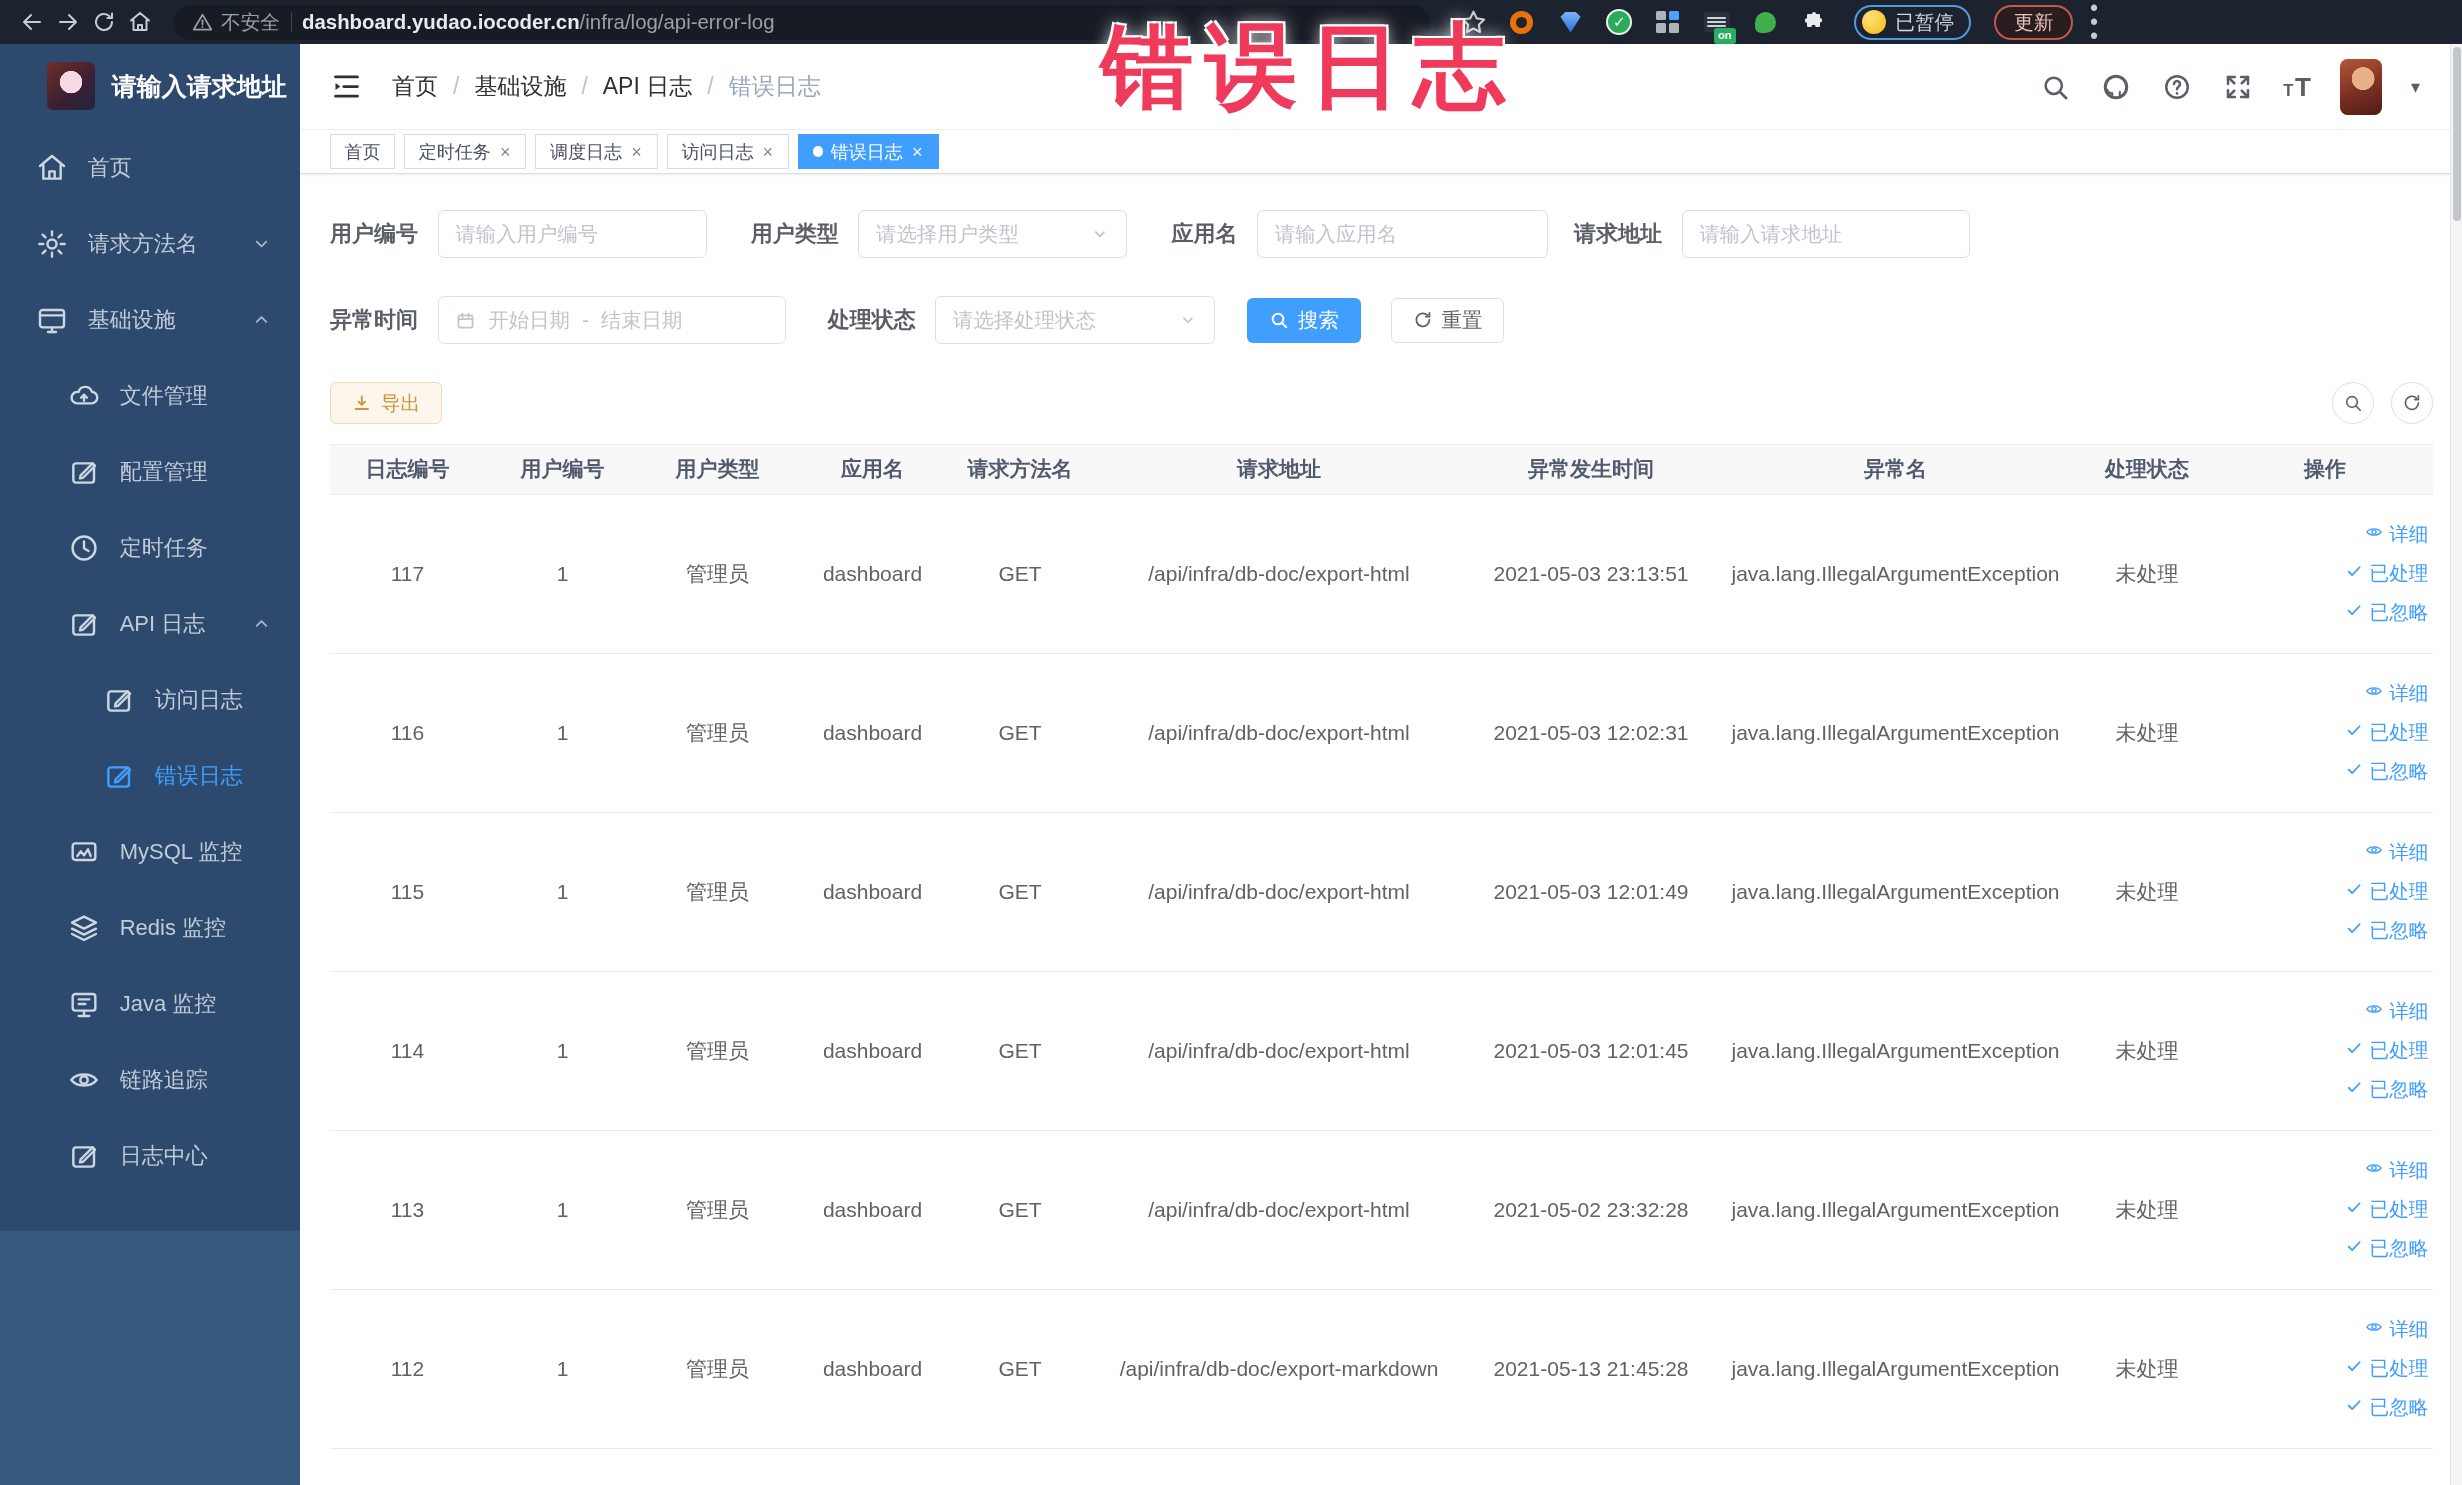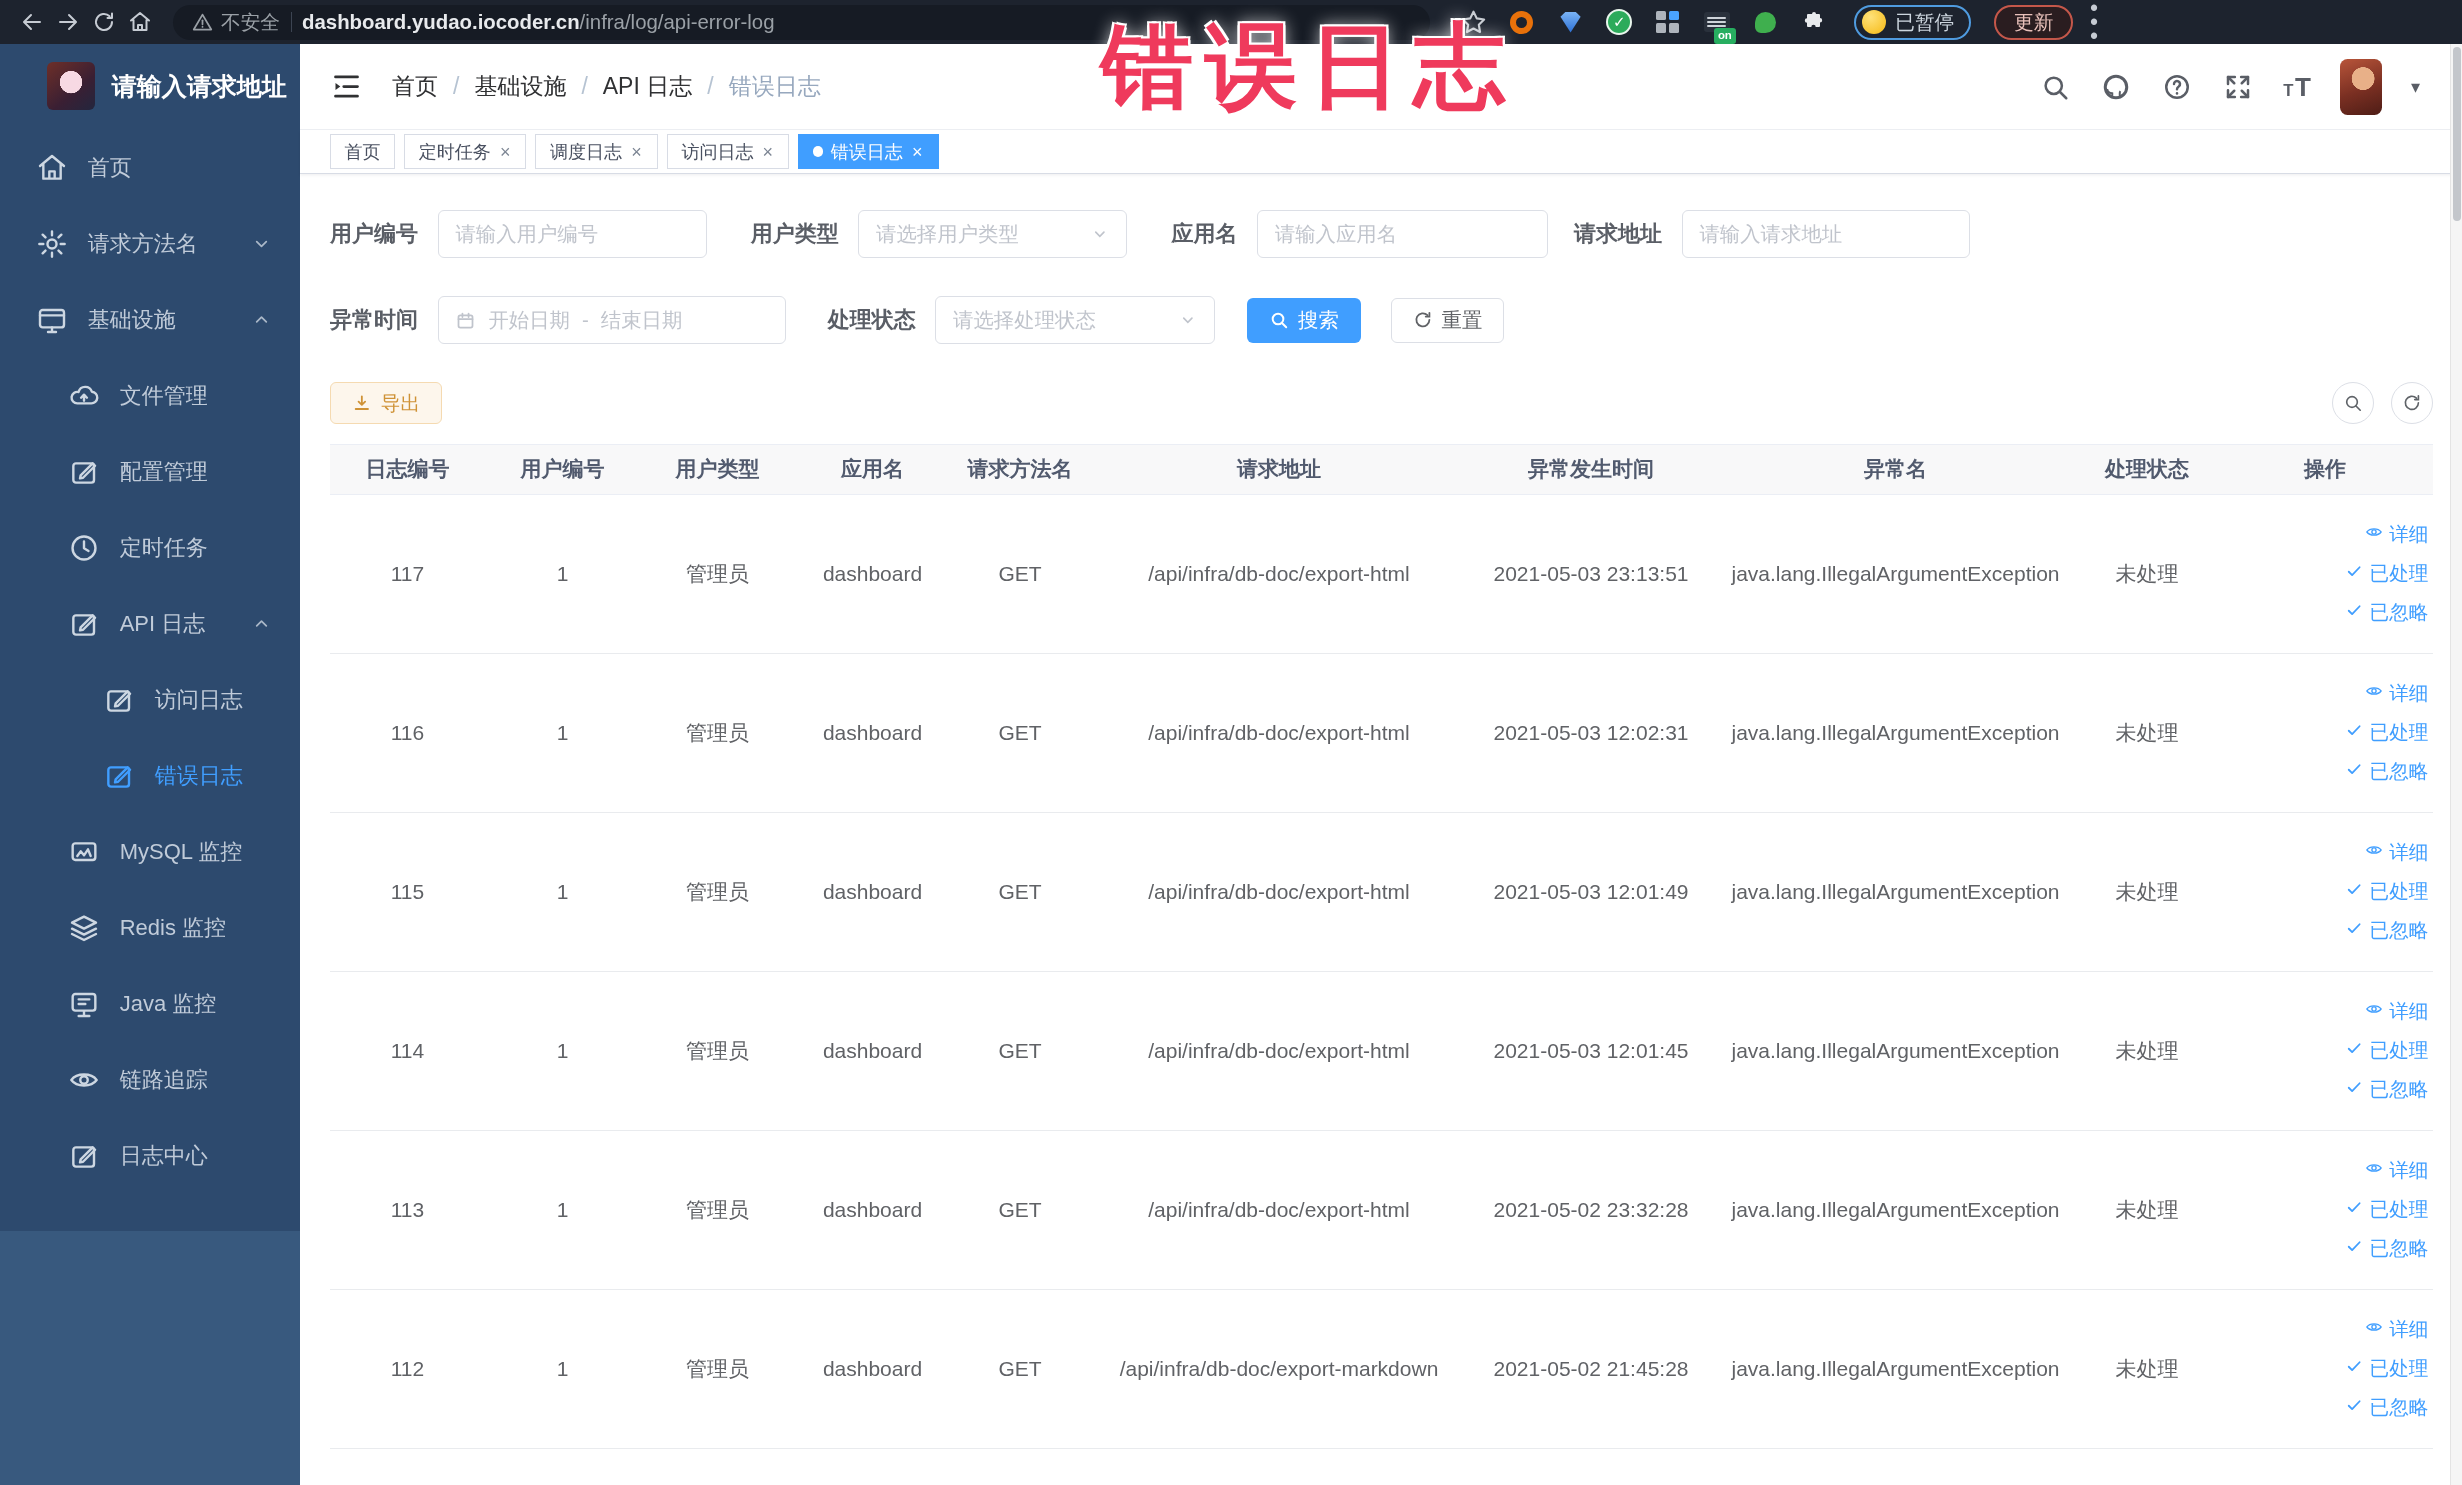--- a/index.html
+++ b/index.html
@@ -665,21 +665,21 @@
                 </span>
               </div>
             </div>
             <div class="trow tbody-row">
               <div class="tcell">112</div>
               <div class="tcell">1</div>
               <div class="tcell">管理员</div>
               <div class="tcell">dashboard</div>
               <div class="tcell">GET</div>
               <div class="tcell">/api/infra/db-doc/export-markdown</div>
-              <div class="tcell">2021-05-02 21:45:28</div>
+              <div class="tcell">2021-05-13 21:45:28</div>
               <div class="tcell">java.lang.IllegalArgumentException</div>
               <div class="tcell">未处理</div>
               <div class="tcell action-cell">
                 <span class="alink">
                   <span><svg viewBox="0 0 24 24" fill="none" stroke="currentColor" stroke-width="1.8" stroke-linecap="round" stroke-linejoin="round">
                       <path d="M2.5 12C6.5 6.5 17.5 6.5 21.5 12 17.5 17.5 6.5 17.5 2.5 12z"></path>
                       <circle cx="12" cy="12" r="2.8"></circle>
                     </svg></span>
                   <span>详细</span>
                 </span>

